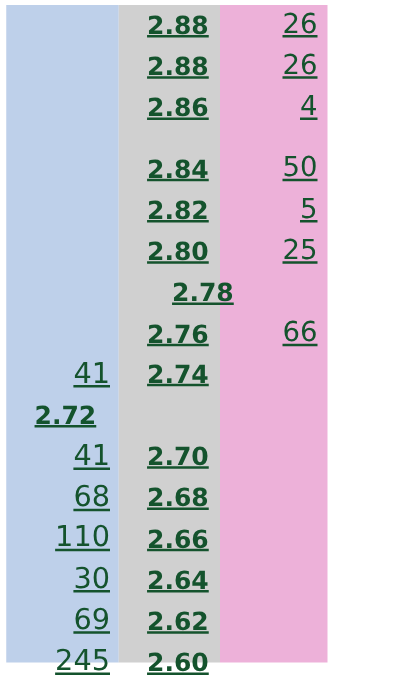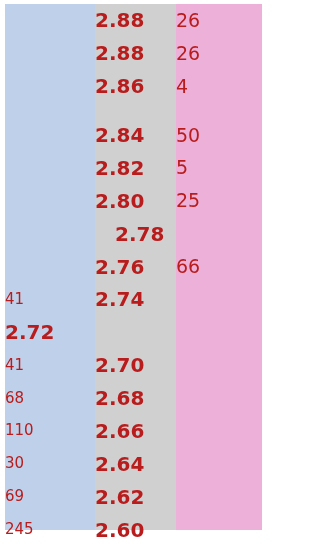--- a/index.html
+++ b/index.html
@@ -41,41 +41,42 @@
     width: 257px;
     height: 526px;
   }
   .data-row {
     display: flex;
     height: 32.875px;
     align-items: center;
   }
   .cell {
     box-sizing: border-box;
-    text-align: left;
+    text-align: right;
     white-space: nowrap;
     line-height: 1;
-    color: #b91c1c;
+    color: #14532d;
+    text-decoration: underline;
   }
   .cell-left {
     width: 90px;
     padding-right: 7px;
-    font-size: 15px;
+    font-size: 23px;
     font-weight: 400;
   }
   .cell-middle {
     width: 81px;
     padding-right: 9px;
     font-size: 20px;
     font-weight: 700;
   }
   .cell-right {
     width: 86px;
     padding-right: 8px;
-    font-size: 19px;
+    font-size: 22px;
     font-weight: 400;
   }
 </style>
 </head>
 <body>
 
 <div id="table-canvas">
 
   <div class="column-band band-left" style="background: rgb(190, 208, 234);"></div>
   <div class="column-band band-middle" style="background: rgb(208, 208, 208);"></div>

